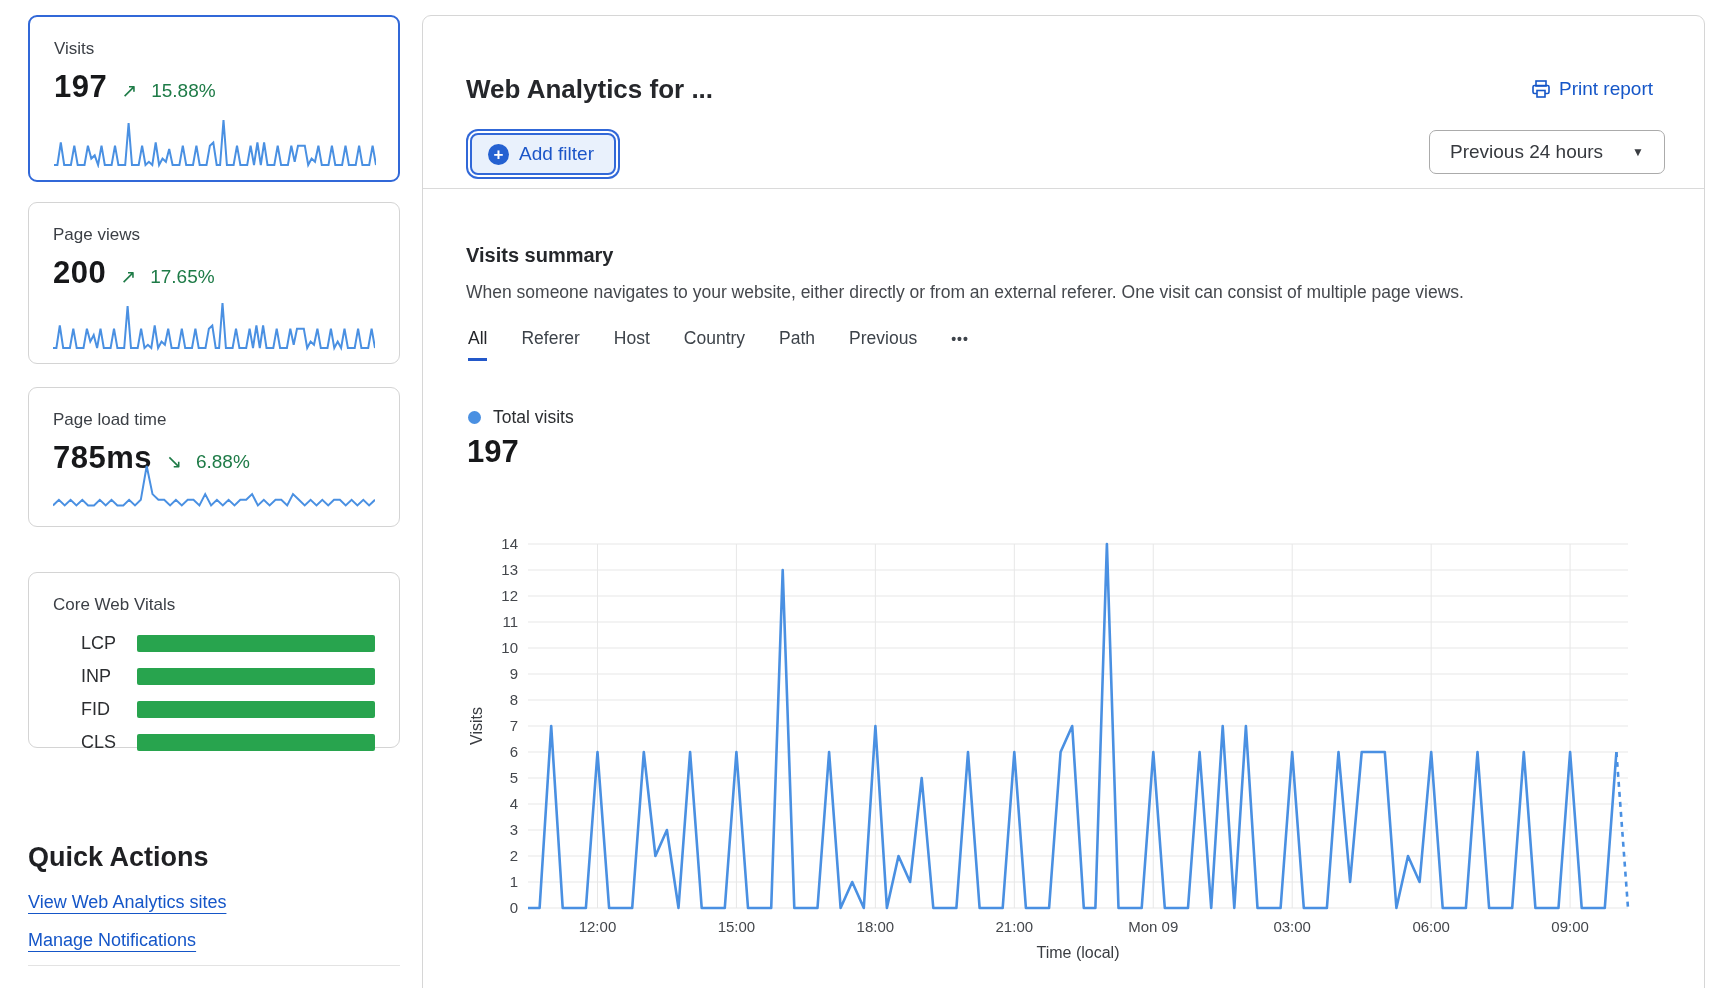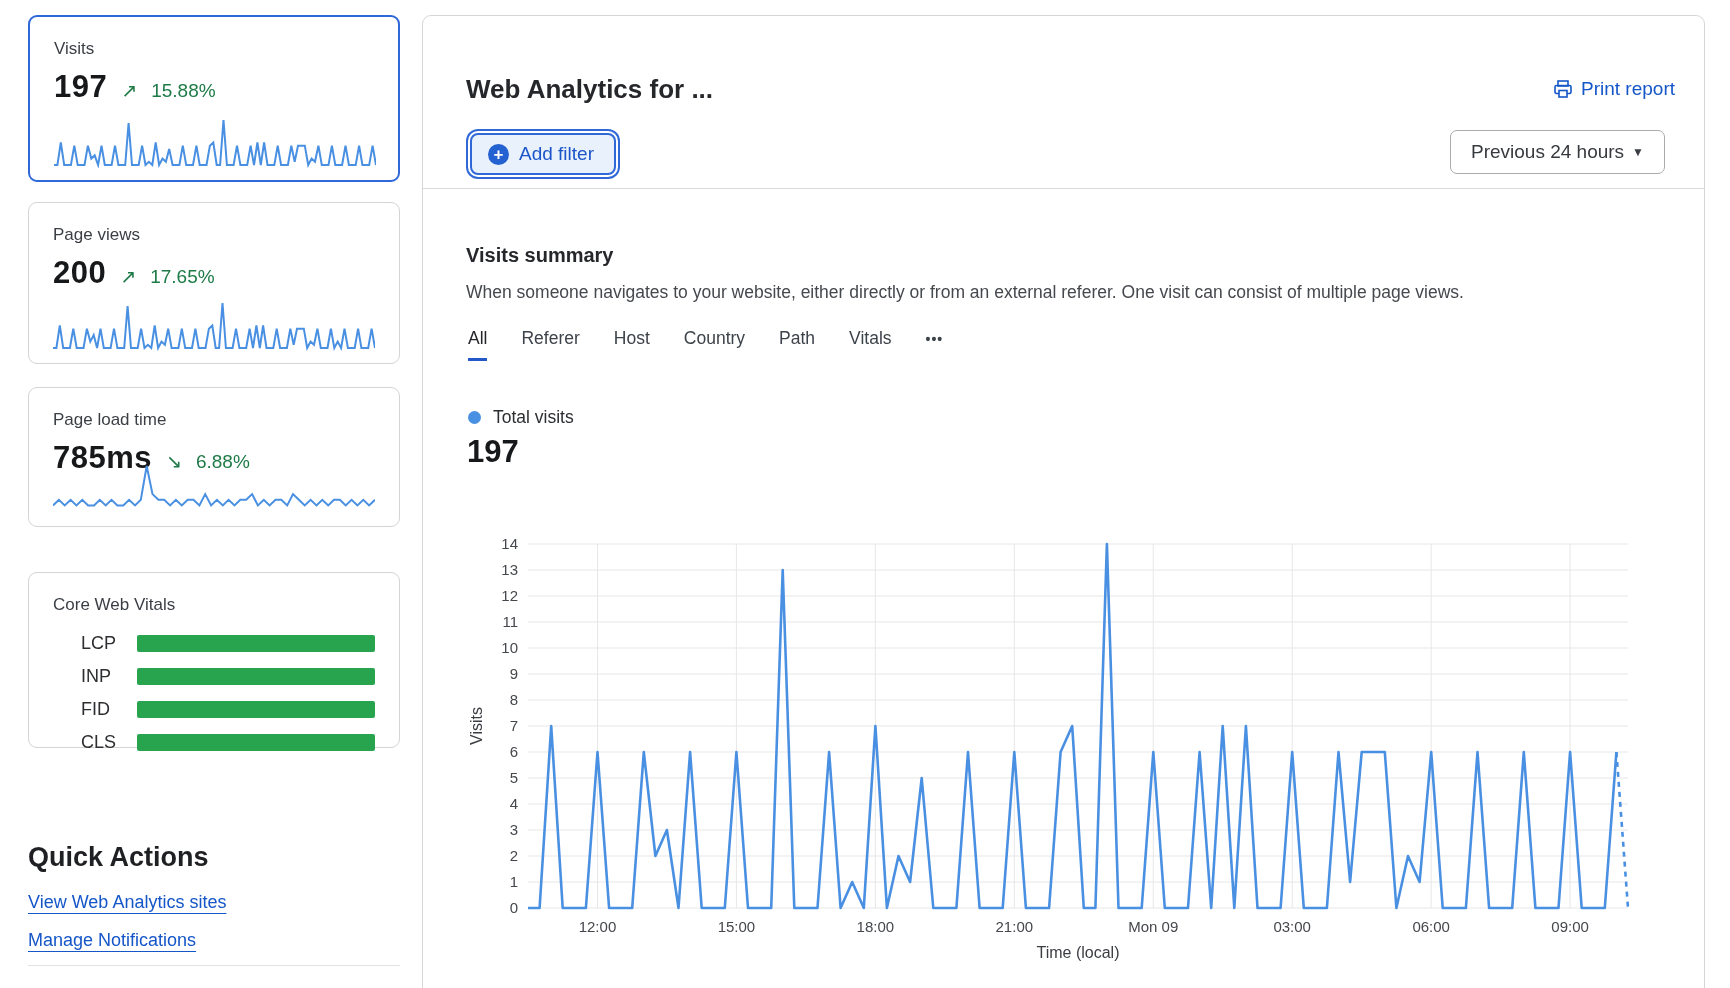--- a/index.html
+++ b/index.html
@@ -25,30 +25,30 @@
 
   .qa-title { position:absolute; left:0; top:842px; font-size:27px; font-weight:bold; color:#1f2023; }
   .qa-link { position:absolute; left:0; font-size:18px; color:#1556c8; text-decoration:underline;
     text-underline-offset:5px; cursor:pointer; }
   .sidebar-divider { position:absolute; left:0; top:965px; width:372px; height:1px; background:#e3e3e3; }
 
   
   .main-card { position:absolute; left:422px; top:15px; width:1283px; height:990px;
     background:#fff; border:1px solid #d6d6d6; border-radius:9px; }
   .main-title { position:absolute; left:43px; top:58px; font-size:26px; font-weight:bold; color:#25272b; }
-  .print-report { position:absolute; right:29px; top:62px; display:flex; align-items:center; gap:8px;
+  .print-report { position:absolute; right:51px; top:62px; display:flex; align-items:center; gap:8px;
     font-size:19px; color:#1556c8; cursor:pointer; }
   .add-filter { position:absolute; left:47px; top:117px; display:flex; align-items:center; gap:10px;
     background:#e9f1fc; border:2px solid #3168d8; border-radius:8px; padding:8px 20px 8px 16px;
     box-shadow:0 0 0 2px #ffffff, 0 0 0 4px #3168d8; cursor:pointer;
     font-size:19px; color:#1b55c8; }
   .plus-icon { width:21px; height:21px; border-radius:50%; background:#2461d1; color:#fff;
     font-size:17px; line-height:21px; text-align:center; font-weight:bold; }
   .range-btn { position:absolute; right:39px; top:114px; height:44px; display:flex; align-items:center;
-    gap:8px; padding:0 20px; background:#fff; border:1px solid #ababab; border-radius:7px;
+    gap:29px; padding:0 20px; background:#fff; border:1px solid #ababab; border-radius:7px;
     font-size:19px; color:#36393e; cursor:pointer; }
   .caret { font-size:12px; color:#3a3d42; }
   .header-divider { position:absolute; left:0; top:172px; width:100%; height:1px; background:#dadada; }
 
   .section-title { position:absolute; left:43px; top:228px; font-size:20px; font-weight:bold; color:#25272b; }
   .section-desc { position:absolute; left:43px; top:266px; font-size:17.5px; color:#45484d; }
 
   .tabs { position:absolute; left:45px; top:312px; display:flex; gap:34px; font-size:17.5px; color:#3d434a; }
   .tab { cursor:pointer; padding-bottom:12px; position:relative; }
   .tab.active { color:#24262a; }
@@ -160,21 +160,21 @@
 
     <div class="section-title">Visits summary</div>
     <div class="section-desc">When someone navigates to your website, either directly or from an external referer. One visit can consist of multiple page views.</div>
 
     <div class="tabs">
       <span class="tab active">All</span>
       <span class="tab">Referer</span>
       <span class="tab">Host</span>
       <span class="tab">Country</span>
       <span class="tab">Path</span>
-      <span class="tab">Vitals</span>
+      <span class="tab">Previous</span>
       <span class="tab-more">•••</span>
     </div>
 
     <div class="legend">
       <span class="legend-dot"></span>
       <span>Total visits</span>
     </div>
     <div class="big-total">197</div>
 
     <div class="chart-wrap">

